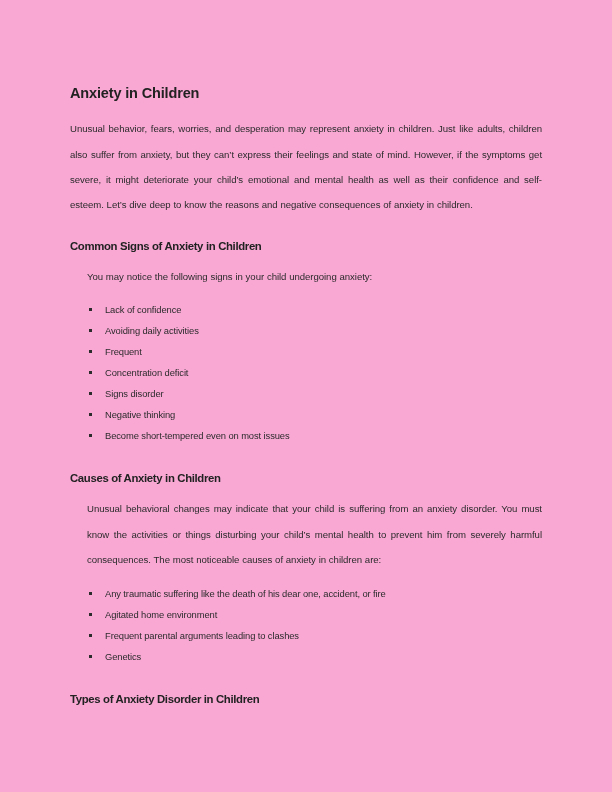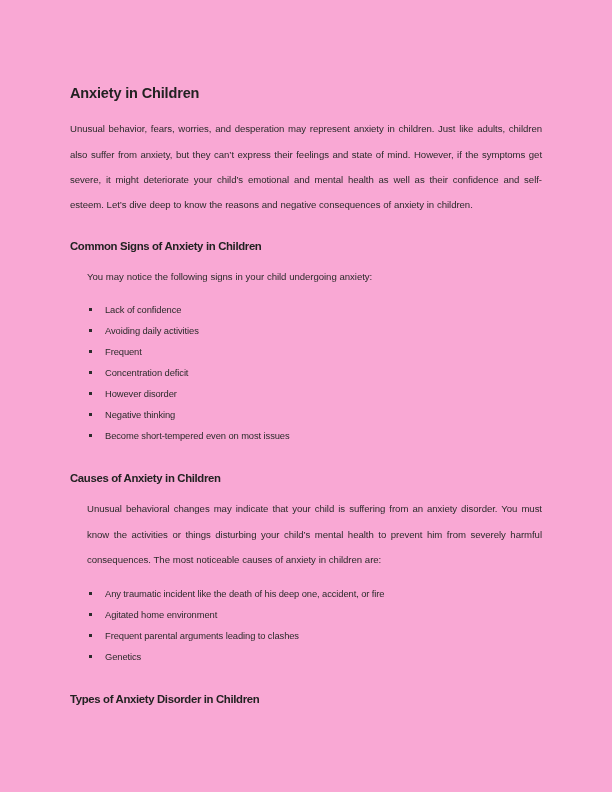--- a/index.html
+++ b/index.html
@@ -130,21 +130,21 @@
       <li class="bullet-item">
         <span class="bullet-glyph"></span>
         <span>Frequent</span>
       </li>
       <li class="bullet-item">
         <span class="bullet-glyph"></span>
         <span>Concentration deficit</span>
       </li>
       <li class="bullet-item">
         <span class="bullet-glyph"></span>
-        <span>However disorder</span>
+        <span>Signs disorder</span>
       </li>
       <li class="bullet-item">
         <span class="bullet-glyph"></span>
         <span>Negative thinking</span>
       </li>
       <li class="bullet-item">
         <span class="bullet-glyph"></span>
         <span>Become short-tempered even on most issues</span>
       </li>
     </ul>
@@ -153,21 +153,21 @@
 
     <h2 class="section-heading">Causes of Anxiety in Children</h2>
 
     <p class="body-par tail">Unusual behavioral changes may indicate that your child is suffering from an anxiety disorder. You must know the activities or things disturbing your child’s mental health to prevent him from severely harmful consequences. The most noticeable causes of anxiety in children are:</p>
 
     <div class="gap-before-list"></div>
 
     <ul class="bullet-list">
       <li class="bullet-item">
         <span class="bullet-glyph"></span>
-        <span>Any traumatic incident like the death of his deep one, accident, or fire</span>
+        <span>Any traumatic suffering like the death of his dear one, accident, or fire</span>
       </li>
       <li class="bullet-item">
         <span class="bullet-glyph"></span>
         <span>Agitated home environment</span>
       </li>
       <li class="bullet-item">
         <span class="bullet-glyph"></span>
         <span>Frequent parental arguments leading to clashes</span>
       </li>
       <li class="bullet-item">

